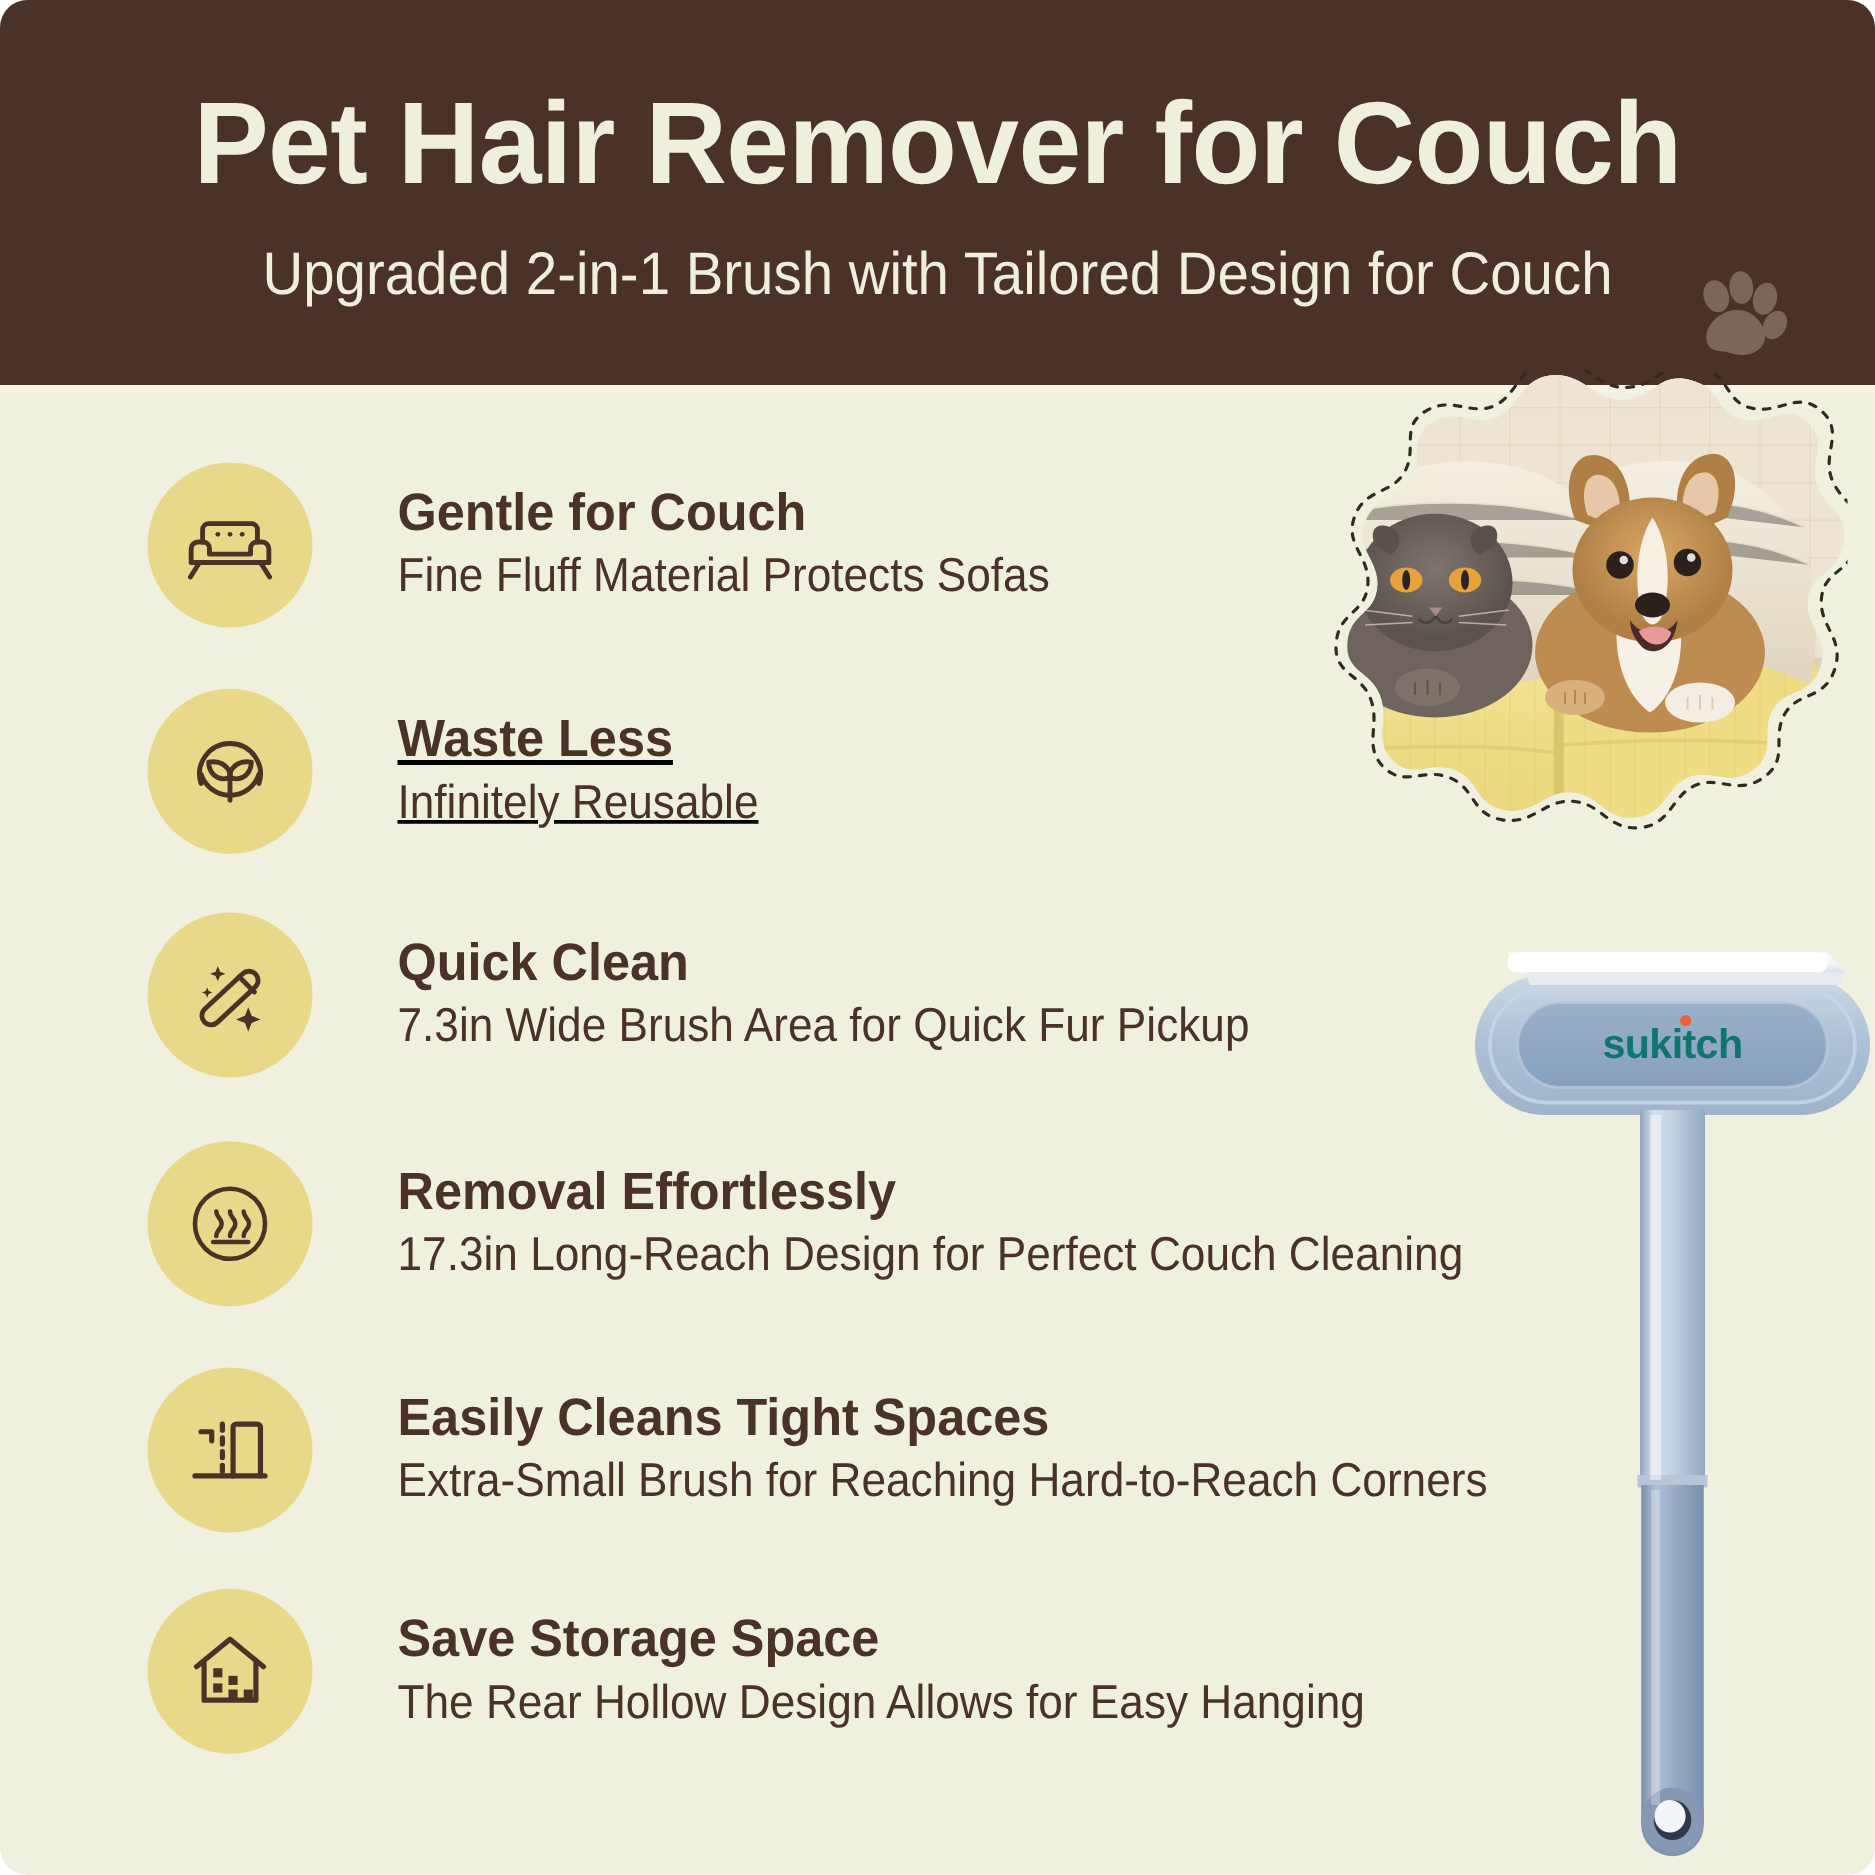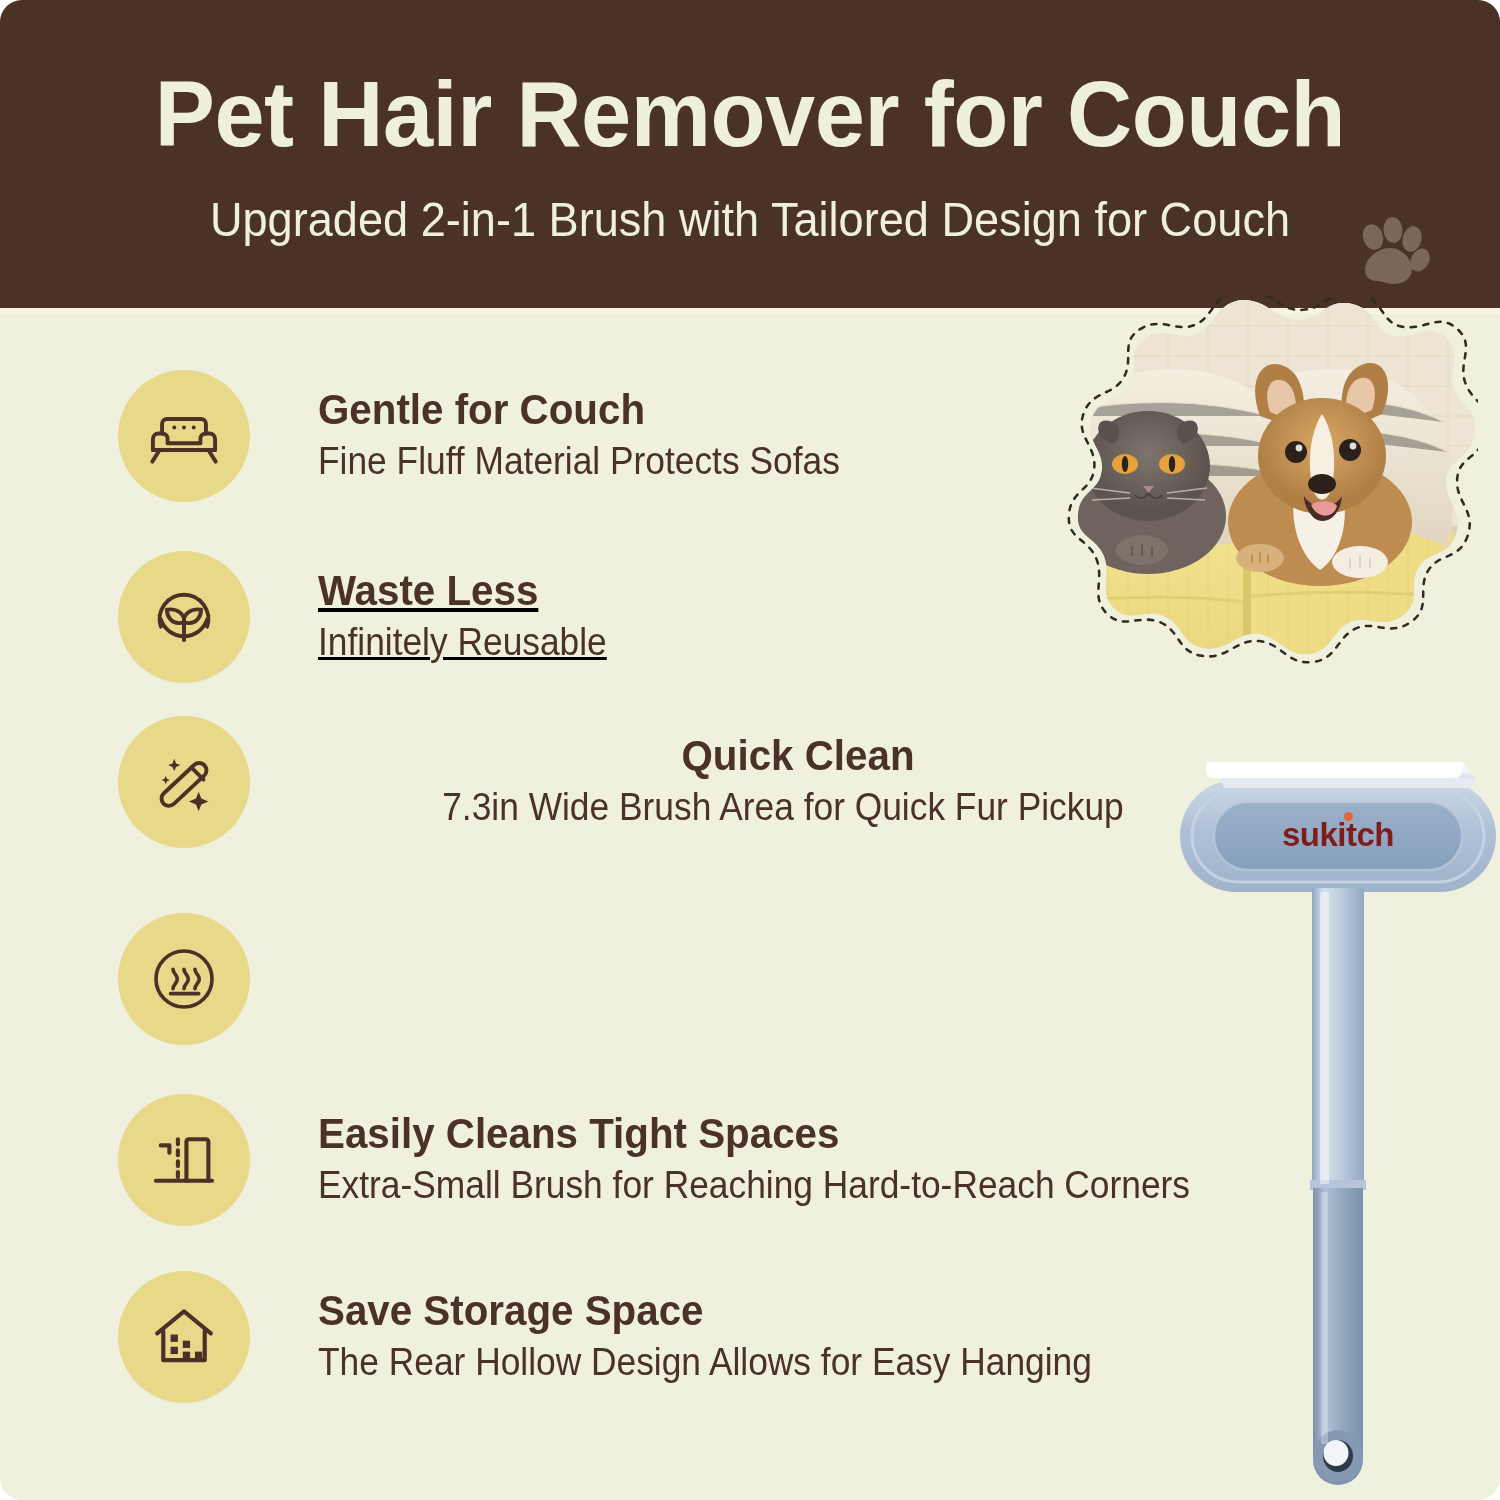--- a/index.html
+++ b/index.html
@@ -132,21 +132,21 @@
     position: absolute;
     left: 1176px; top: 756px;
     width: 324px; height: 740px;
   }
   #product svg { display: block; width: 324px; height: 740px; }
   #brand-label {
     position: absolute;
     left: 0; top: 60px;
     width: 324px;
     text-align: center;
-    color: #7f1d1d;
+    color: #0f766e;
     font-size: 33px;
     font-weight: 700;
     letter-spacing: -0.5px;
     pointer-events: none;
   }
   #brand-dot {
     position: absolute;
     width: 9px; height: 9px;
     border-radius: 50%;
     background: #E8613A;
@@ -203,21 +203,21 @@
           <path d="M32 33c2.5-6 8-8 14-7 0 6-4 11-10 11-1.6 0-3-.3-4-1z"></path>
           <path d="M32 33v18"></path>
         </svg>
       </div>
       <div class="feature-text">
         <div class="feature-heading">Waste Less</div>
         <div class="feature-desc">Infinitely Reusable</div>
       </div>
     </div>
 
-    <div class="feature-row" style="top:402px;text-align:center;">
+    <div class="feature-row" style="top:416px;">
       <div class="feature-icon-wrap">
         <svg viewBox="0 0 64 64" fill="none" stroke="#4A3226" stroke-width="3.2" stroke-linecap="round" stroke-linejoin="round">
           <rect x="9" y="28" width="46" height="12" rx="6" transform="rotate(-43 32 34)"></rect>
           <path d="M38 20l10 10"></path>
           <path d="M44 40l2.2 5.6L52 48l-5.8 2.4L44 56l-2.2-5.6L36 48l5.8-2.4z" fill="#4A3226" stroke="none"></path>
           <path d="M24 13l1.5 3.8L29 18l-3.5 1.6L24 23l-1.5-3.4L19 18l3.5-1.2z" fill="#4A3226" stroke="none"></path>
           <path d="M17 27l1 2.4 2.4 1-2.4 1-1 2.4-1-2.4-2.4-1 2.4-1z" fill="#4A3226" stroke="none"></path>
         </svg>
       </div>
       <div class="feature-text">
@@ -228,20 +228,24 @@
 
     <div class="feature-row" style="top:599px;">
       <div class="feature-icon-wrap">
         <svg viewBox="0 0 64 64" fill="none" stroke="#4A3226" stroke-width="3" stroke-linecap="round" stroke-linejoin="round">
           <circle cx="32" cy="32" r="23"></circle>
           <path d="M23 40c0-4 3.5-4 3.5-8S23 28 23 24"></path>
           <path d="M32 40c0-4 3.5-4 3.5-8S32 28 32 24"></path>
           <path d="M41 40c0-4 3.5-4 3.5-8S41 28 41 24"></path>
           <path d="M21 44h23"></path>
         </svg>
+      </div>
+      <div class="feature-text">
+        <div class="feature-heading">Removal Effortlessly</div>
+        <div class="feature-desc">17.3in Long-Reach Design for Perfect Couch Cleaning</div>
       </div>
     </div>
 
     <div class="feature-row" style="top:780px;">
       <div class="feature-icon-wrap">
         <svg viewBox="0 0 64 64" fill="none" stroke="#4A3226" stroke-width="3.4" stroke-linecap="round" stroke-linejoin="round">
           <path d="M34 49V17a2 2 0 012-2h14a2 2 0 012 2v32"></path>
           <path d="M9 49h46"></path>
           <path d="M27 15v4M27 24v4M27 33v4M27 42v4" stroke-dasharray="0"></path>
           <path d="M13 20h7v6"></path>

